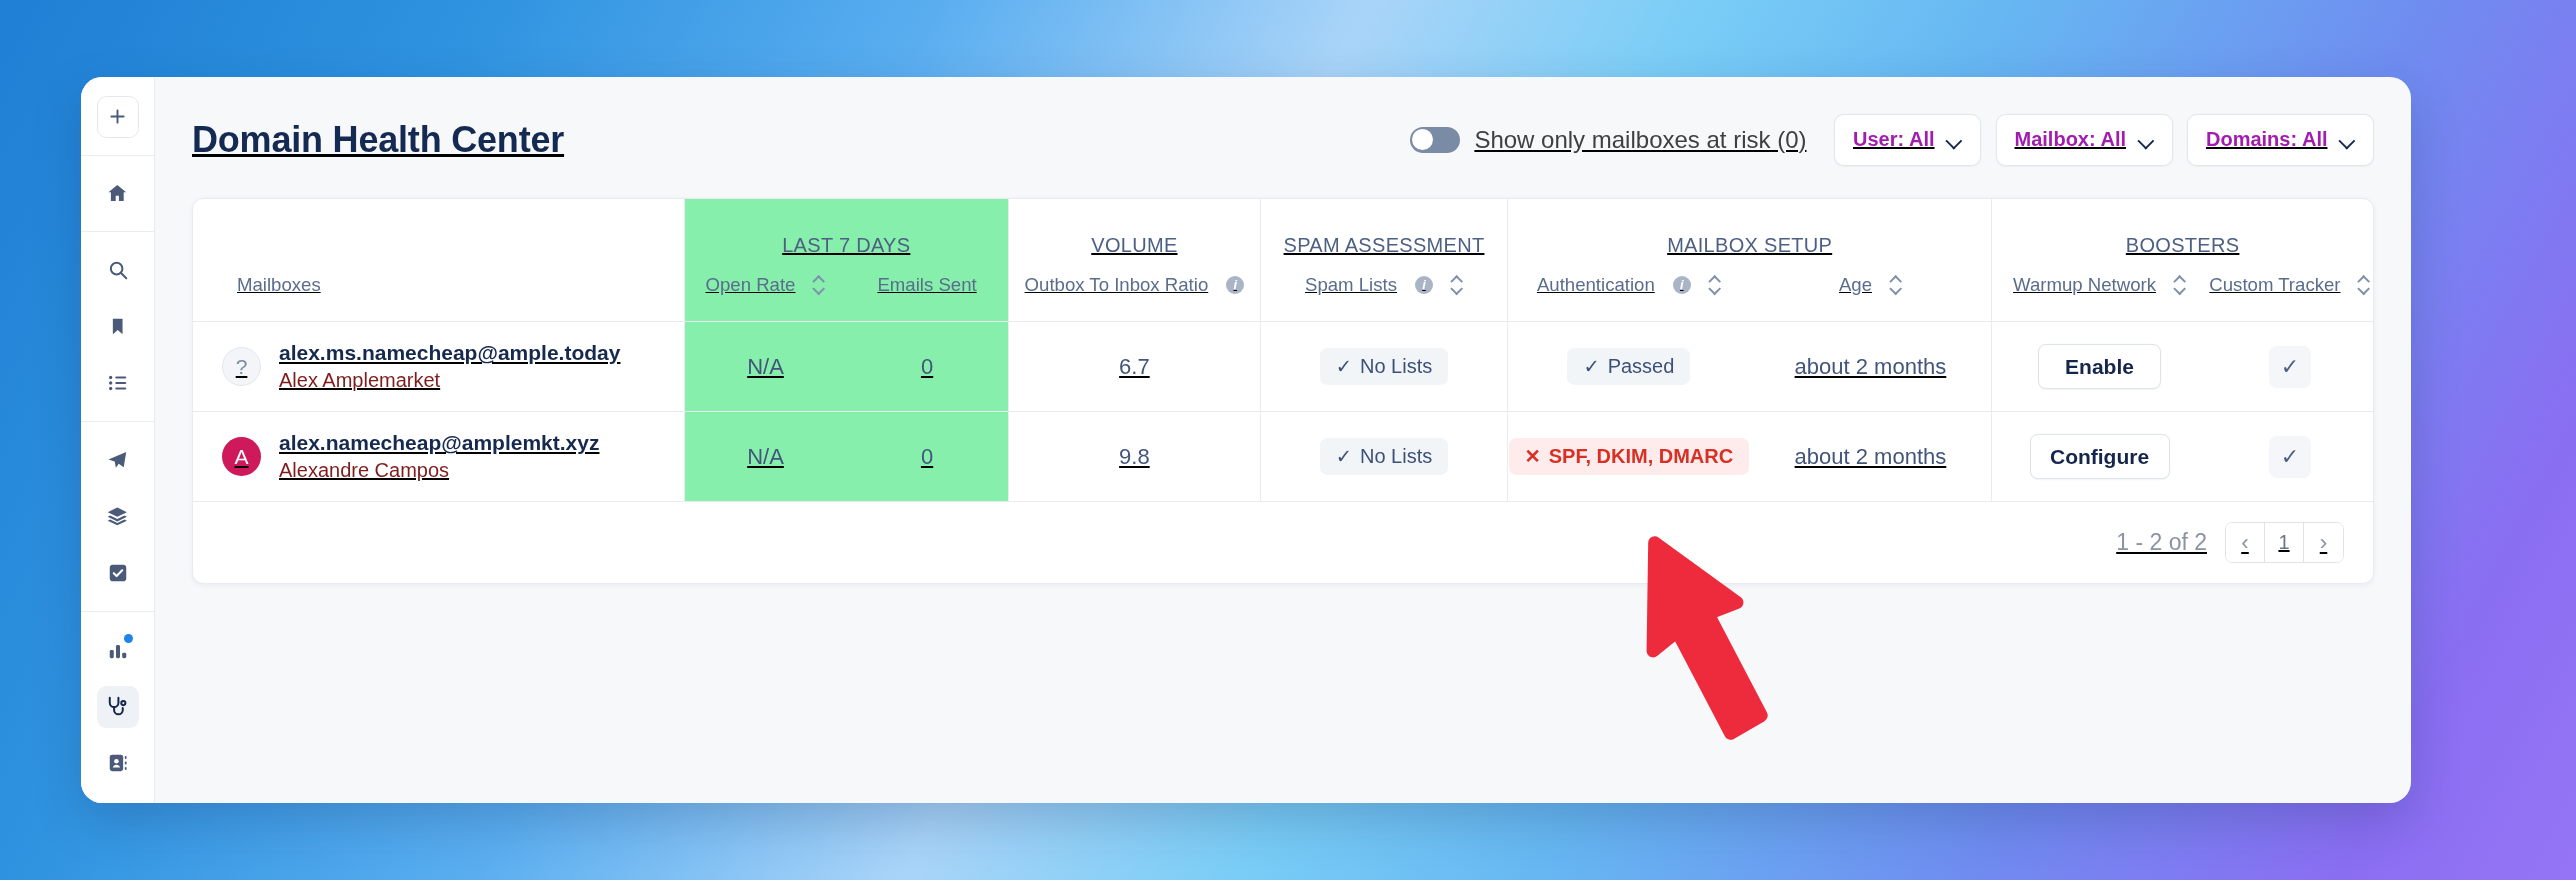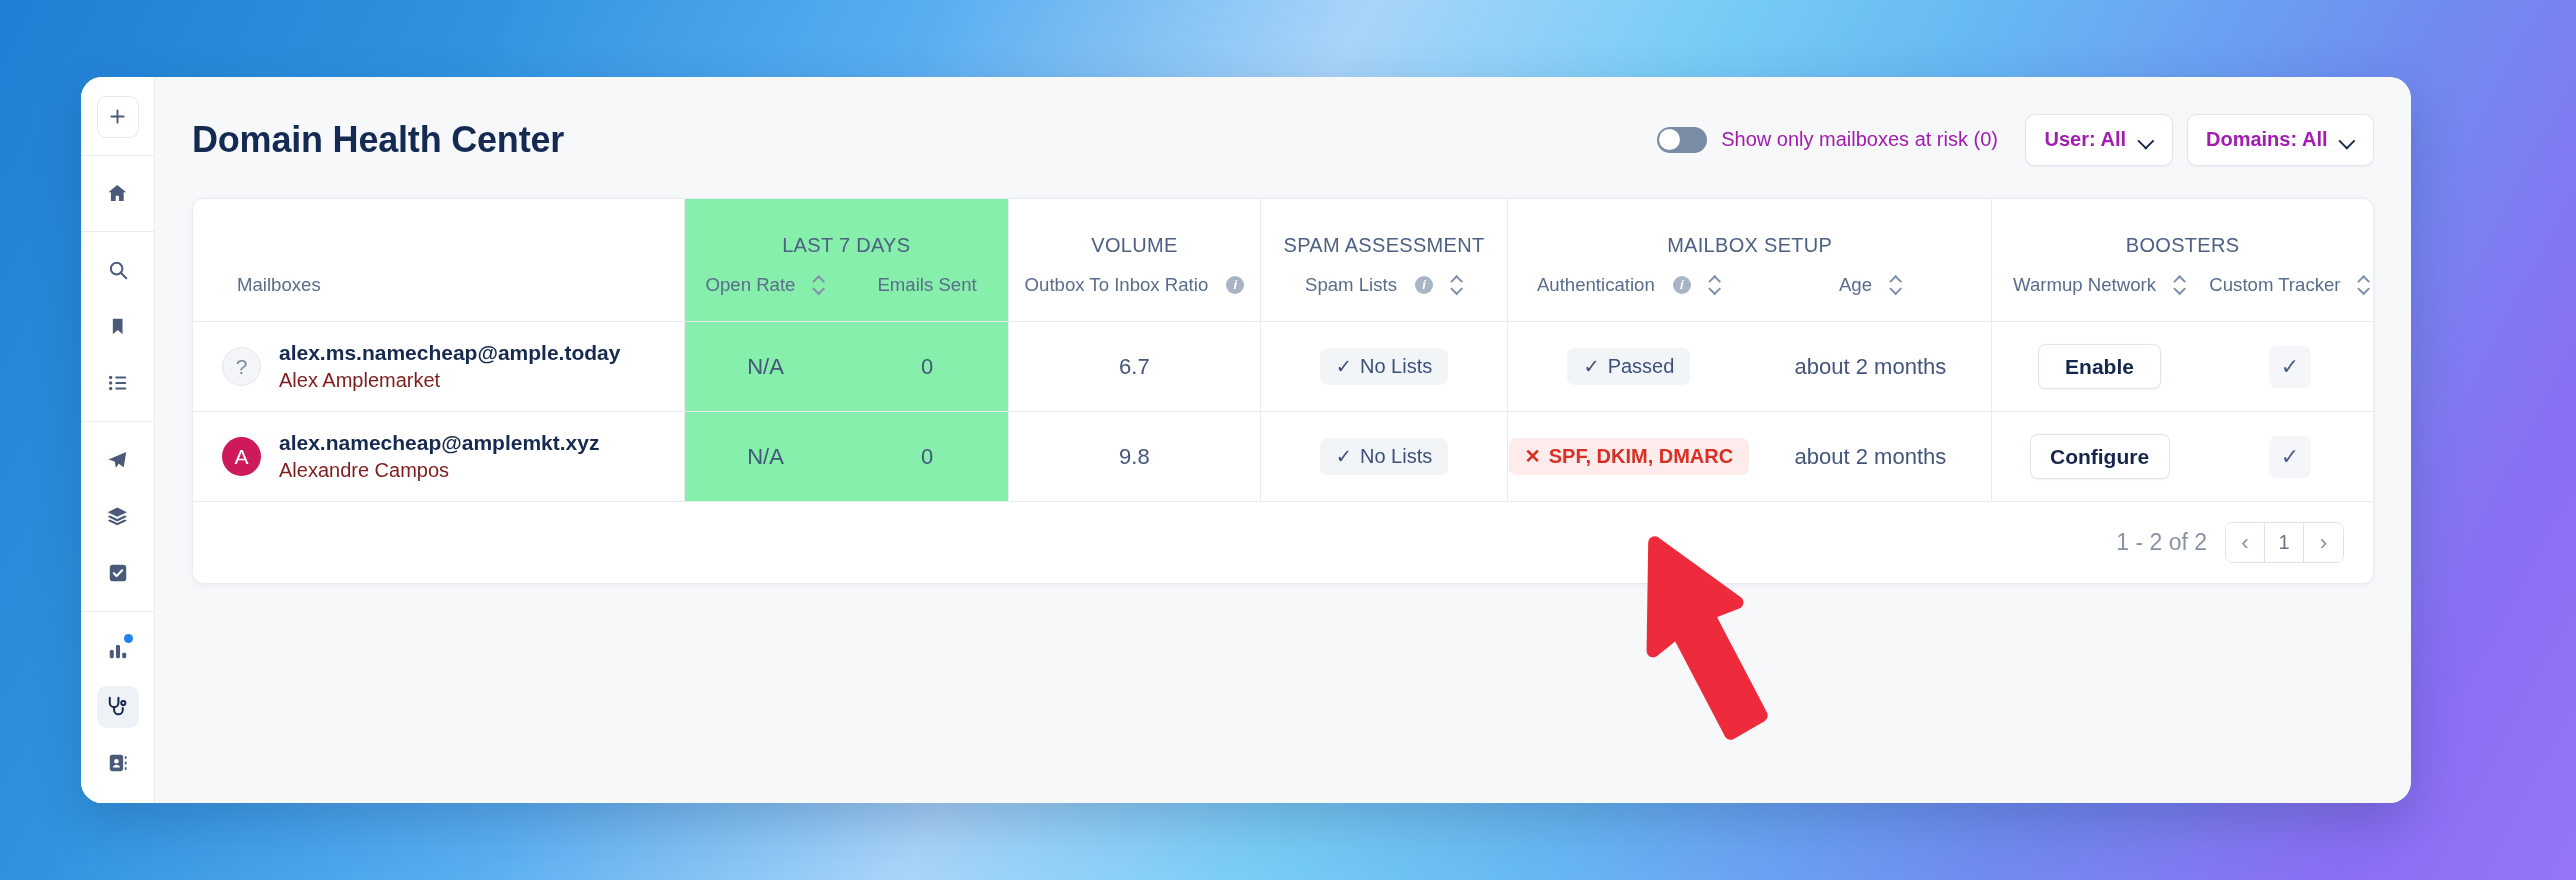--- a/index.html
+++ b/index.html
@@ -14,20 +14,21 @@
   
   .window {
     position: absolute;
     left: 81px; top: 77px;
     width: 2330px; height: 726px;
     background: #f6f8fa;
     border-radius: 21px;
     box-shadow: 0 18px 48px rgba(20,40,90,.22);
     display: flex;
     overflow: hidden;
+    text-decoration: underline;
   }
 
   
   .sidebar {
     width: 74px; flex: 0 0 74px;
     background: #ffffff;
     border-right: 0.8px solid #e8ebf0;
     display: flex; flex-direction: column;
     align-items: center;
     padding-top: 11.3px;
@@ -63,21 +64,21 @@
   .toggle-wrap { display: flex; align-items: center; gap: 14.5px; margin-right: 13px; }
   .toggle {
     width: 50px; height: 26px; border-radius: 14.5px;
     background: #7a8ba6; position: relative;
   }
   .toggle .knob {
     position: absolute; top: 2.4px; left: 2.4px;
     width: 21px; height: 21px; border-radius: 50%;
     background: #ffffff;
   }
-  .toggle-label { font-size: 20px; color: #a21caf; }
+  .toggle-label { font-size: 24px; color: #404040; }
 
   .drop-btn {
     height: 52px; background: #fff;
     border: 0.8px solid #e2e6ec; border-radius: 9.7px;
     display: flex; align-items: center; gap: 13px;
     padding: 0 18px;
     font-size: 20px; font-weight: bold; color: #a21caf;
     box-shadow: 0 0.8px 1.6px rgba(20,40,90,.05);
   }
   .chev { width: 14.5px; height: 9px; position: relative; flex: 0 0 14.5px; }
@@ -334,20 +335,24 @@
         <div class="page-title">Domain Health Center</div>
         <div class="topbar-right">
           <div class="toggle-wrap">
             <div class="toggle">
               <div class="knob"></div>
             </div>
             <div class="toggle-label">Show only mailboxes at risk (0)</div>
           </div>
           <div class="drop-btn">
             <span>User: All</span>
+            <span class="chev"></span>
+          </div>
+          <div class="drop-btn">
+            <span>Mailbox: All</span>
             <span class="chev"></span>
           </div>
           <div class="drop-btn">
             <span>Domains: All</span>
             <span class="chev"></span>
           </div>
         </div>
       </div>
 
       <div class="card">

